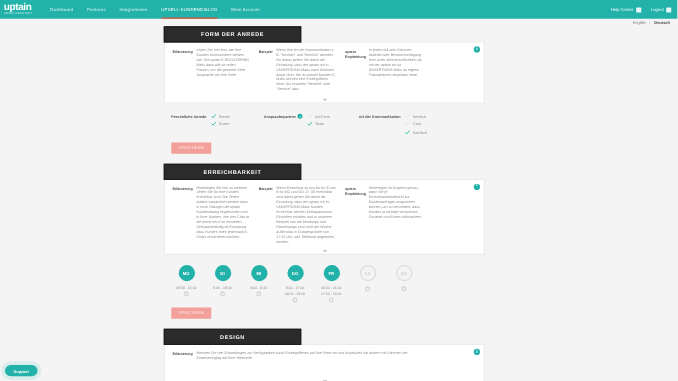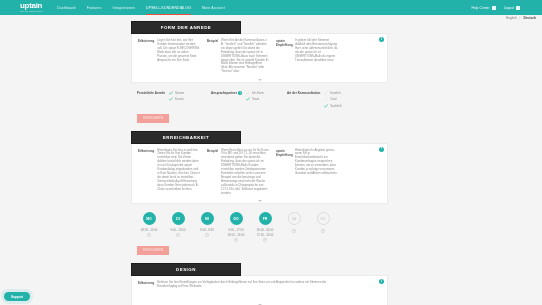--- a/index.html
+++ b/index.html
@@ -10,21 +10,21 @@
     overflow: hidden;
     position: relative;
   }
 
   
   .navbar {
     height: 15px;
     background: #22b2aa;
     display: flex;
     align-items: center;
-    padding: 0 18px;
+    padding: 0 1px;
     position: relative;
   }
   .logo { display: flex; flex-direction: column; margin-right: 14px; padding-left: 2px; }
   .logo-word { font-size: 8px; font-weight: bold; color: #ffffff; letter-spacing: -0.3px; line-height: 8px; }
   .logo-sub { font-size: 2.2px; color: #bdece9; letter-spacing: 0.2px; line-height: 3px; }
   .nav-items { display: flex; align-items: center; gap: 11px; height: 15px; }
   .nav-item {
     font-size: 3.4px; color: #e2f5f4; letter-spacing: 0.2px;
     height: 15px; display: flex; align-items: center; position: relative;
     white-space: nowrap;

